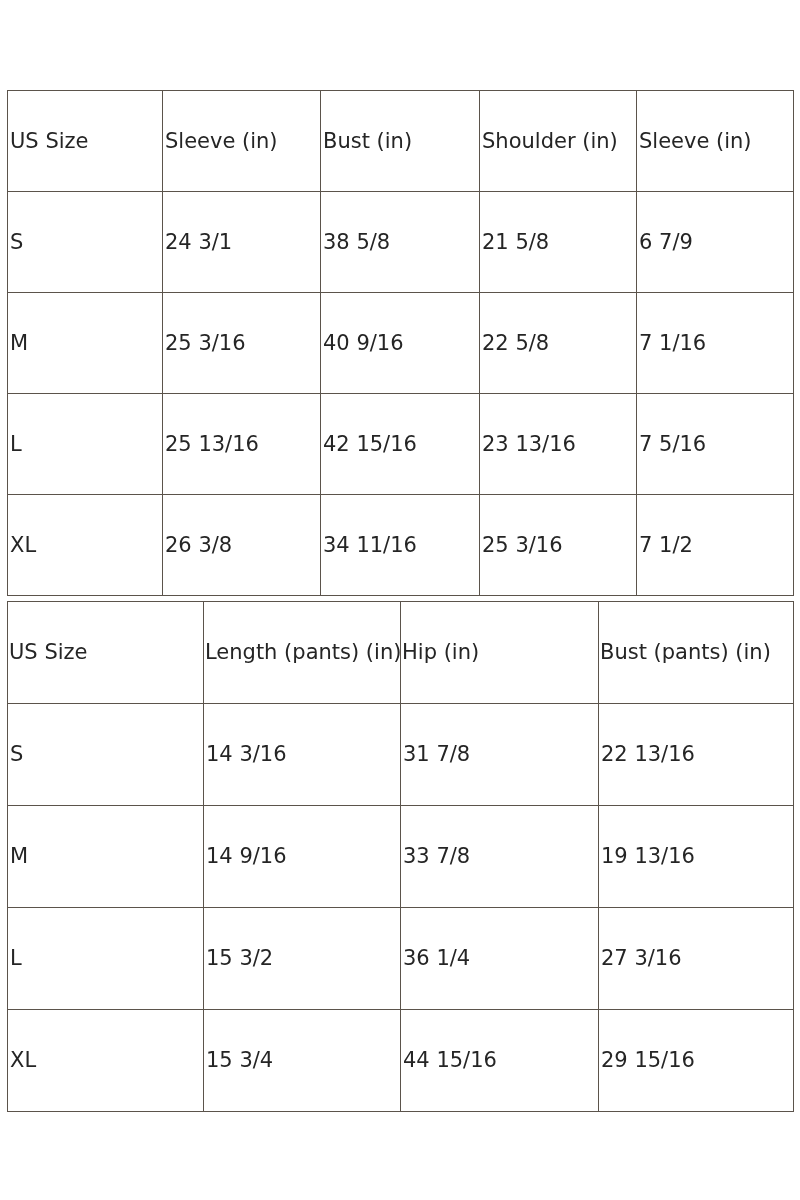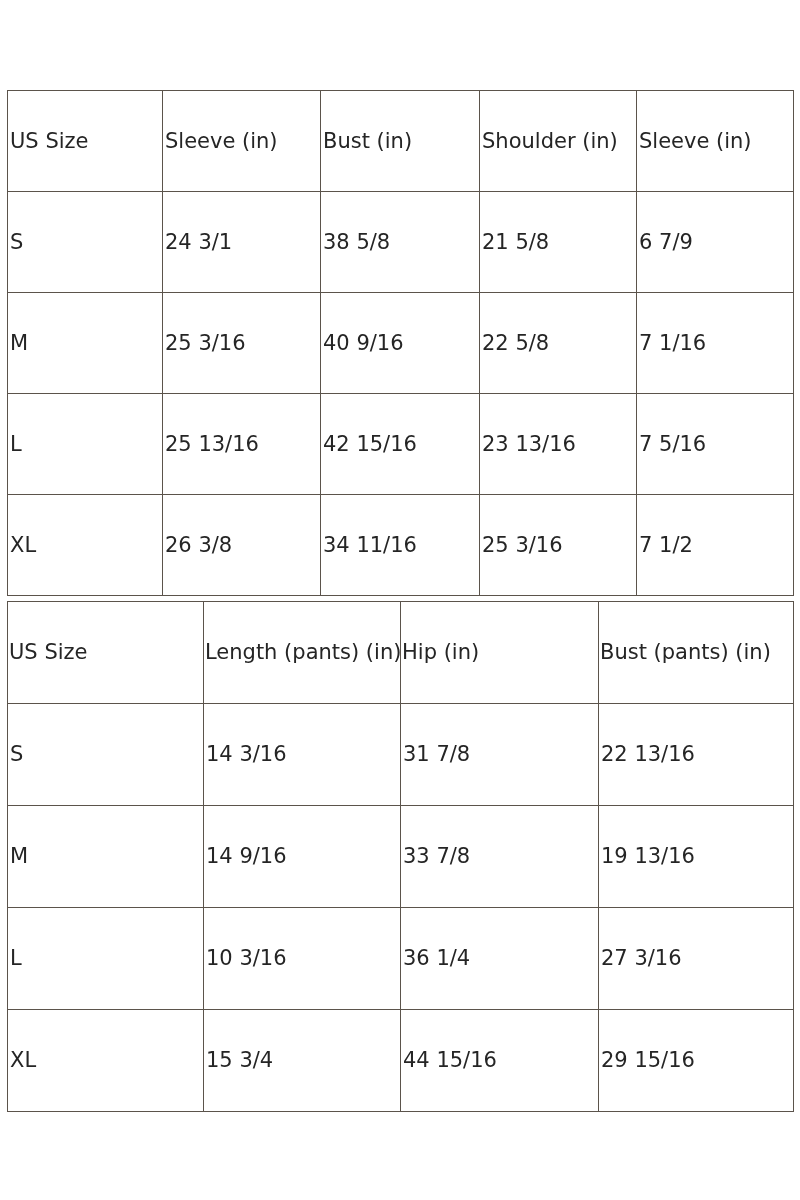--- a/index.html
+++ b/index.html
@@ -155,21 +155,21 @@
         <td>22 13/16</td>
       </tr>
       <tr>
         <td>M</td>
         <td>14 9/16</td>
         <td>33 7/8</td>
         <td>19 13/16</td>
       </tr>
       <tr>
         <td>L</td>
-        <td>10 3/16</td>
+        <td>15 3/2</td>
         <td>36 1/4</td>
         <td>27 3/16</td>
       </tr>
       <tr>
         <td>XL</td>
         <td>15 3/4</td>
         <td>44 15/16</td>
         <td>29 15/16</td>
       </tr>
     </tbody>

